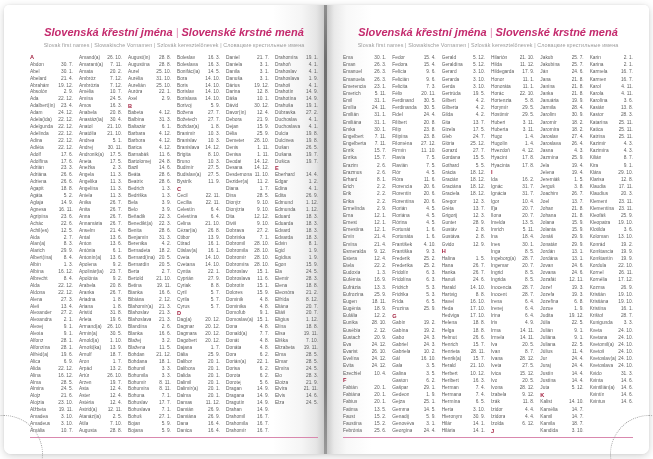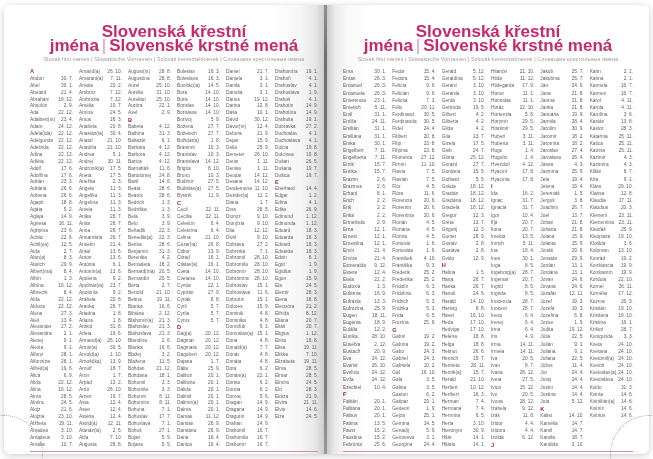--- a/index.html
+++ b/index.html
@@ -8,21 +8,21 @@
     box-shadow:0 2px 8px rgba(0,0,0,.18), 0 0 2px rgba(0,0,0,.08);border-radius:5px 5px 7px 7px;}
   .page{position:relative;height:449px;box-sizing:border-box;}
   .page.left{width:320px;border-radius:5px 0 0 7px;
     background:linear-gradient(to right,#ffffff 0%,#ffffff 84%,#f5f5f5 93%,#e6e6e6 97.5%,#cdcdcd 100%);
     padding:20px 6px 0 26px;}
   .spine{width:3px;height:449px;background:linear-gradient(to bottom,#8f8f8f,#6e6e6e 12%,#7a7a7a 85%,#9a9a9a);}
   .page.right{width:322px;border-radius:0 5px 7px 0;
     background:linear-gradient(to right,#c9c9c9 0%,#e9e9e9 2.2%,#f8f8f8 6%,#ffffff 14%,#ffffff 100%);
     padding:20px 16px 0 16px;}
   .pagehead{text-align:center;}
-  .title{font-size:17px;font-weight:bold;color:#c42a6d;margin:0 0 3px 0;line-height:14px;}
+  .title{font-size:11px;font-weight:bold;color:#c42a6d;margin:0 0 3px 0;line-height:14px;font-style:italic;}
   .title .sep{color:#e294ba;font-weight:normal;padding:0 3px;}
   .subtitle{font-size:5.4px;color:#9b9b9b;line-height:7px;margin-bottom:5px;letter-spacing:.1px;}
   .names{height:381px;column-count:6;column-gap:6px;column-fill:auto;overflow:hidden;}
   .entry{height:var(--lh,7px);display:flex;justify-content:space-between;align-items:center;
     font-size:4.8px;color:#5f5f5f;break-inside:avoid;}
   .entry .n{white-space:nowrap;overflow:hidden;max-width:78%;}
   .entry .d{white-space:nowrap;color:#5f5f5f;}
   .letter{height:var(--lh,7px);display:flex;align-items:center;font-size:5.6px;font-weight:bold;
     color:#a21f3e;break-inside:avoid;}
   .rule{height:1px;background:#d988ae;margin-top:2px;}

